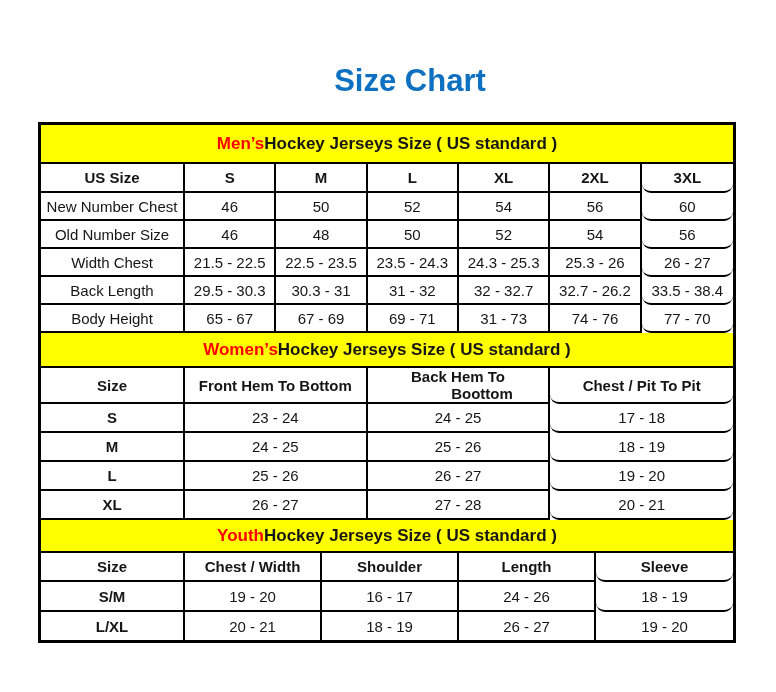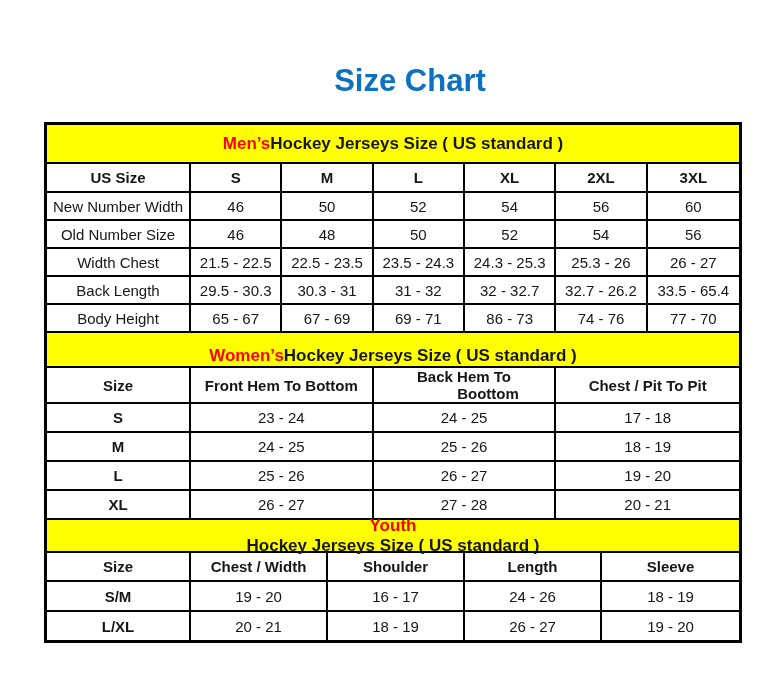--- a/index.html
+++ b/index.html
@@ -5,38 +5,38 @@
   html,body{margin:0;padding:0;}
   .page{
     width:776px;height:692px;background:#ffffff;position:relative;overflow:hidden;
     font-family:"Liberation Sans",sans-serif;color:#161616;
   }
   .title{
     text-align:center;padding-top:60px;font-size:31px;font-weight:bold;
     color:#0E70C0;letter-spacing:0px;line-height:42px;padding-left:44px;
   }
   .chart{
-    position:absolute;left:44px;top:122px;width:698px;
+    position:absolute;left:38px;top:122px;width:698px;
     border:3px solid #000;box-sizing:border-box;background:#fff;
   }
   .banner{
     background:#FFFF00;display:flex;align-items:center;justify-content:center;
     font-weight:bold;font-size:17px;border-bottom:2px solid #000;white-space:pre;
   }
   .banner .hl{color:#FF0000;}
   .banner-men{height:37px;}
-  .banner-women{height:33px;align-items:flex-end;}
-  .banner-youth{height:31px;flex-direction:column;}
+  .banner-women{height:33px;}
+  .banner-youth{height:31px;}
   table{width:100%;border-collapse:separate;border-spacing:0;table-layout:fixed;}
   th,td{
     border-right:2px solid #000;border-bottom:2px solid #000;
     text-align:center;vertical-align:middle;padding:0;
     font-size:15px;overflow:hidden;
   }
-  th:last-child,td:last-child{border-right:none;}
+  th:last-child,td:last-child{border-right:none;border-radius:9px;}
   th{font-weight:bold;text-align:center;}
   .men-t th{height:27px;}
   .men-t td{height:26px;}
   .women-t th{height:29px;}
   .women-t td{height:27px;}
   .youth-t th{height:27px;}
   .youth-t td{height:28px;}
   .youth-t tr:last-child td{border-bottom:none;margin-top:10px;}
   td.bold-label{font-weight:bold;}
   col.c1{width:144px;}
@@ -72,21 +72,21 @@
           <tr>
         <th>US Size</th>
         <th>S</th>
         <th>M</th>
         <th>L</th>
         <th>XL</th>
         <th>2XL</th>
         <th>3XL</th>
       </tr>
       <tr>
-        <td>New Number Width</td>
+        <td>New Number Chest</td>
         <td>46</td>
         <td>50</td>
         <td>52</td>
         <td>54</td>
         <td>56</td>
         <td>60</td>
       </tr>
       <tr>
         <td>Old Number Size</td>
         <td>46</td>
@@ -105,28 +105,28 @@
         <td>25.3 - 26</td>
         <td>26 - 27</td>
       </tr>
       <tr>
         <td>Back Length</td>
         <td>29.5 - 30.3</td>
         <td>30.3 - 31</td>
         <td>31 - 32</td>
         <td>32 - 32.7</td>
         <td>32.7 - 26.2</td>
-        <td>33.5 - 65.4</td>
+        <td>33.5 - 38.4</td>
       </tr>
       <tr>
         <td>Body Height</td>
         <td>65 - 67</td>
         <td>67 - 69</td>
         <td>69 - 71</td>
-        <td>86 - 73</td>
+        <td>31 - 73</td>
         <td>74 - 76</td>
         <td>77 - 70</td>
       </tr>
     </tbody>
       </table>
 
     <div class="banner banner-women"><span class="hl">Women’s</span> <span>Hockey Jerseys Size ( US standard )</span></div>
 
     <table class="women-t">
       <colgroup>

